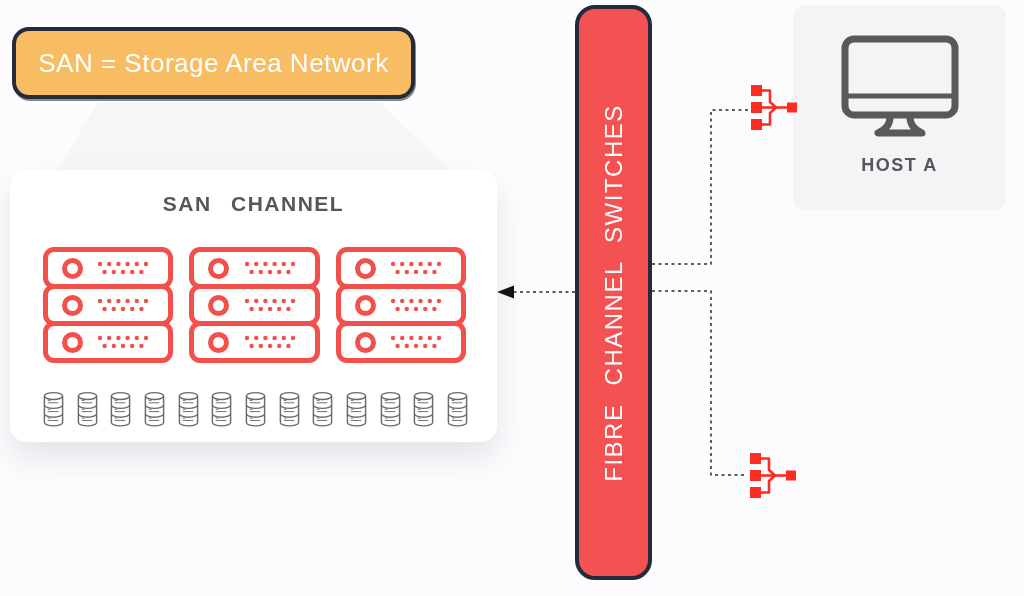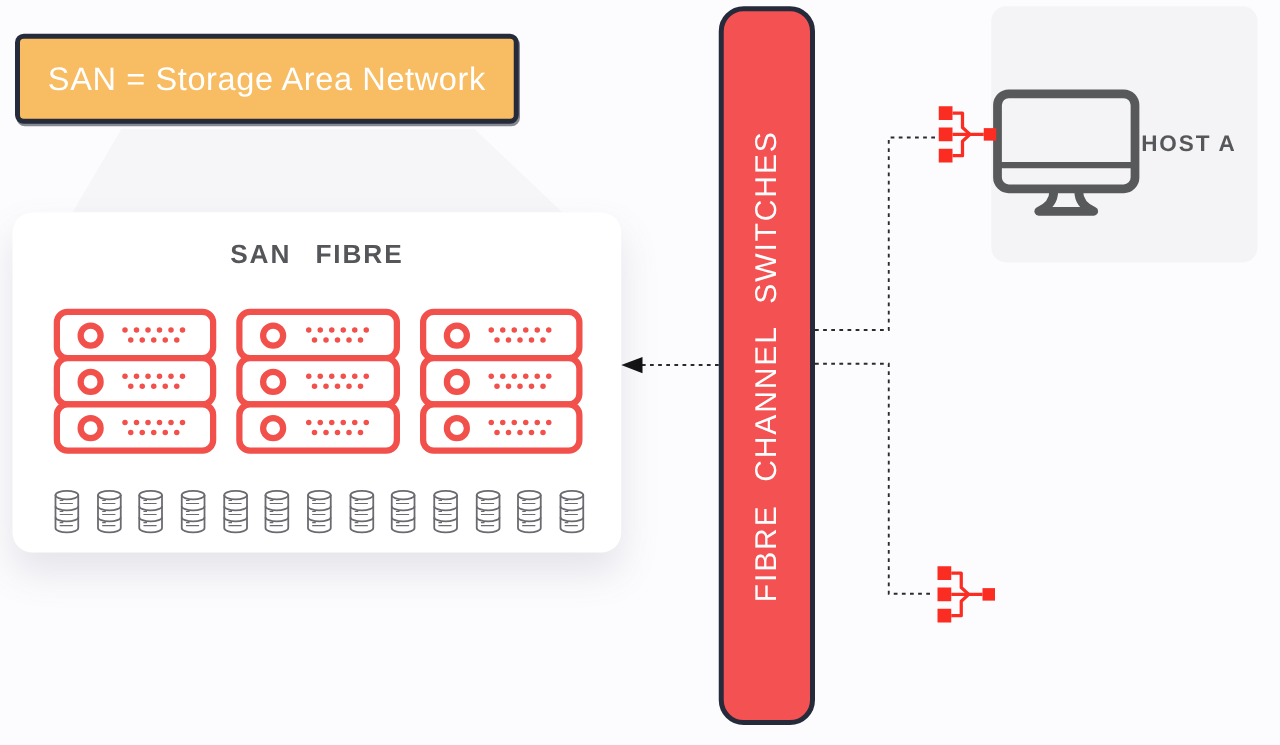--- a/index.html
+++ b/index.html
@@ -35,21 +35,21 @@
     clip-path: polygon(10% 0, 82% 0, 100% 100%, 0% 100%);
   }
 
   
   .banner {
     position: absolute;
     left: 12px; top: 27px;
     width: 403px; height: 72px;
     background: var(--banner-orange);
     border: 4px solid var(--border-navy);
-    border-radius: 7px;
+    border-radius: 17px;
     display: flex; align-items: center; justify-content: center;
     box-shadow: 1px 2px 0 rgba(37,43,59,0.55);
   }
   .banner-label {
     color: #ffffff;
     font-size: 26px;
     letter-spacing: 0.5px;
     font-weight: 400;
   }
 
@@ -136,21 +136,21 @@
     letter-spacing: 1.5px;
     word-spacing: 10px;
   }
 
   
   .host-card {
     position: absolute;
     background: var(--host-card-bg);
     border-radius: 12px;
     display: flex;
-    flex-direction: row;
+    flex-direction: column;
     align-items: center;
     z-index: 2;
   }
   .host-a { left: 793px; top: 5px; width: 213px; height: 205px; }
   .host-b { left: 803px; top: 372px; width: 210px; height: 202px; }
   .monitor-icon { margin-top: 30px; display: block; }
   .host-label {
     margin-top: 16px;
     font-size: 18px;
     font-weight: bold;
@@ -178,21 +178,21 @@
 
     <path d="M575,292 H513" fill="none" stroke="#2b2b2b" stroke-width="1.5" stroke-dasharray="3 3.5"></path>
     <polygon points="497,292 514,285.5 514,298.5" fill="#111111"></polygon>
 
     <path d="M652,264 H711 V110 H748" fill="none" stroke="#2b2b2b" stroke-width="1.5" stroke-dasharray="3 3.5"></path>
 
     <path d="M652,291 H711 V475 H747" fill="none" stroke="#2b2b2b" stroke-width="1.5" stroke-dasharray="3 3.5"></path>
   </svg>
 
   <div class="san-card">
-    <div class="san-title">SAN FIBRE</div>
+    <div class="san-title">SAN CHANNEL</div>
 
     <div class="server-grid">
 
         <div class="server-stack">
 
             <div class="server-unit">
               <span class="server-led"></span>
               <svg class="server-dots" width="58" height="20" viewBox="0 0 58 20">
                 <g fill="#f1504b">
                   <circle cx="5" cy="6" r="2.2"></circle>

